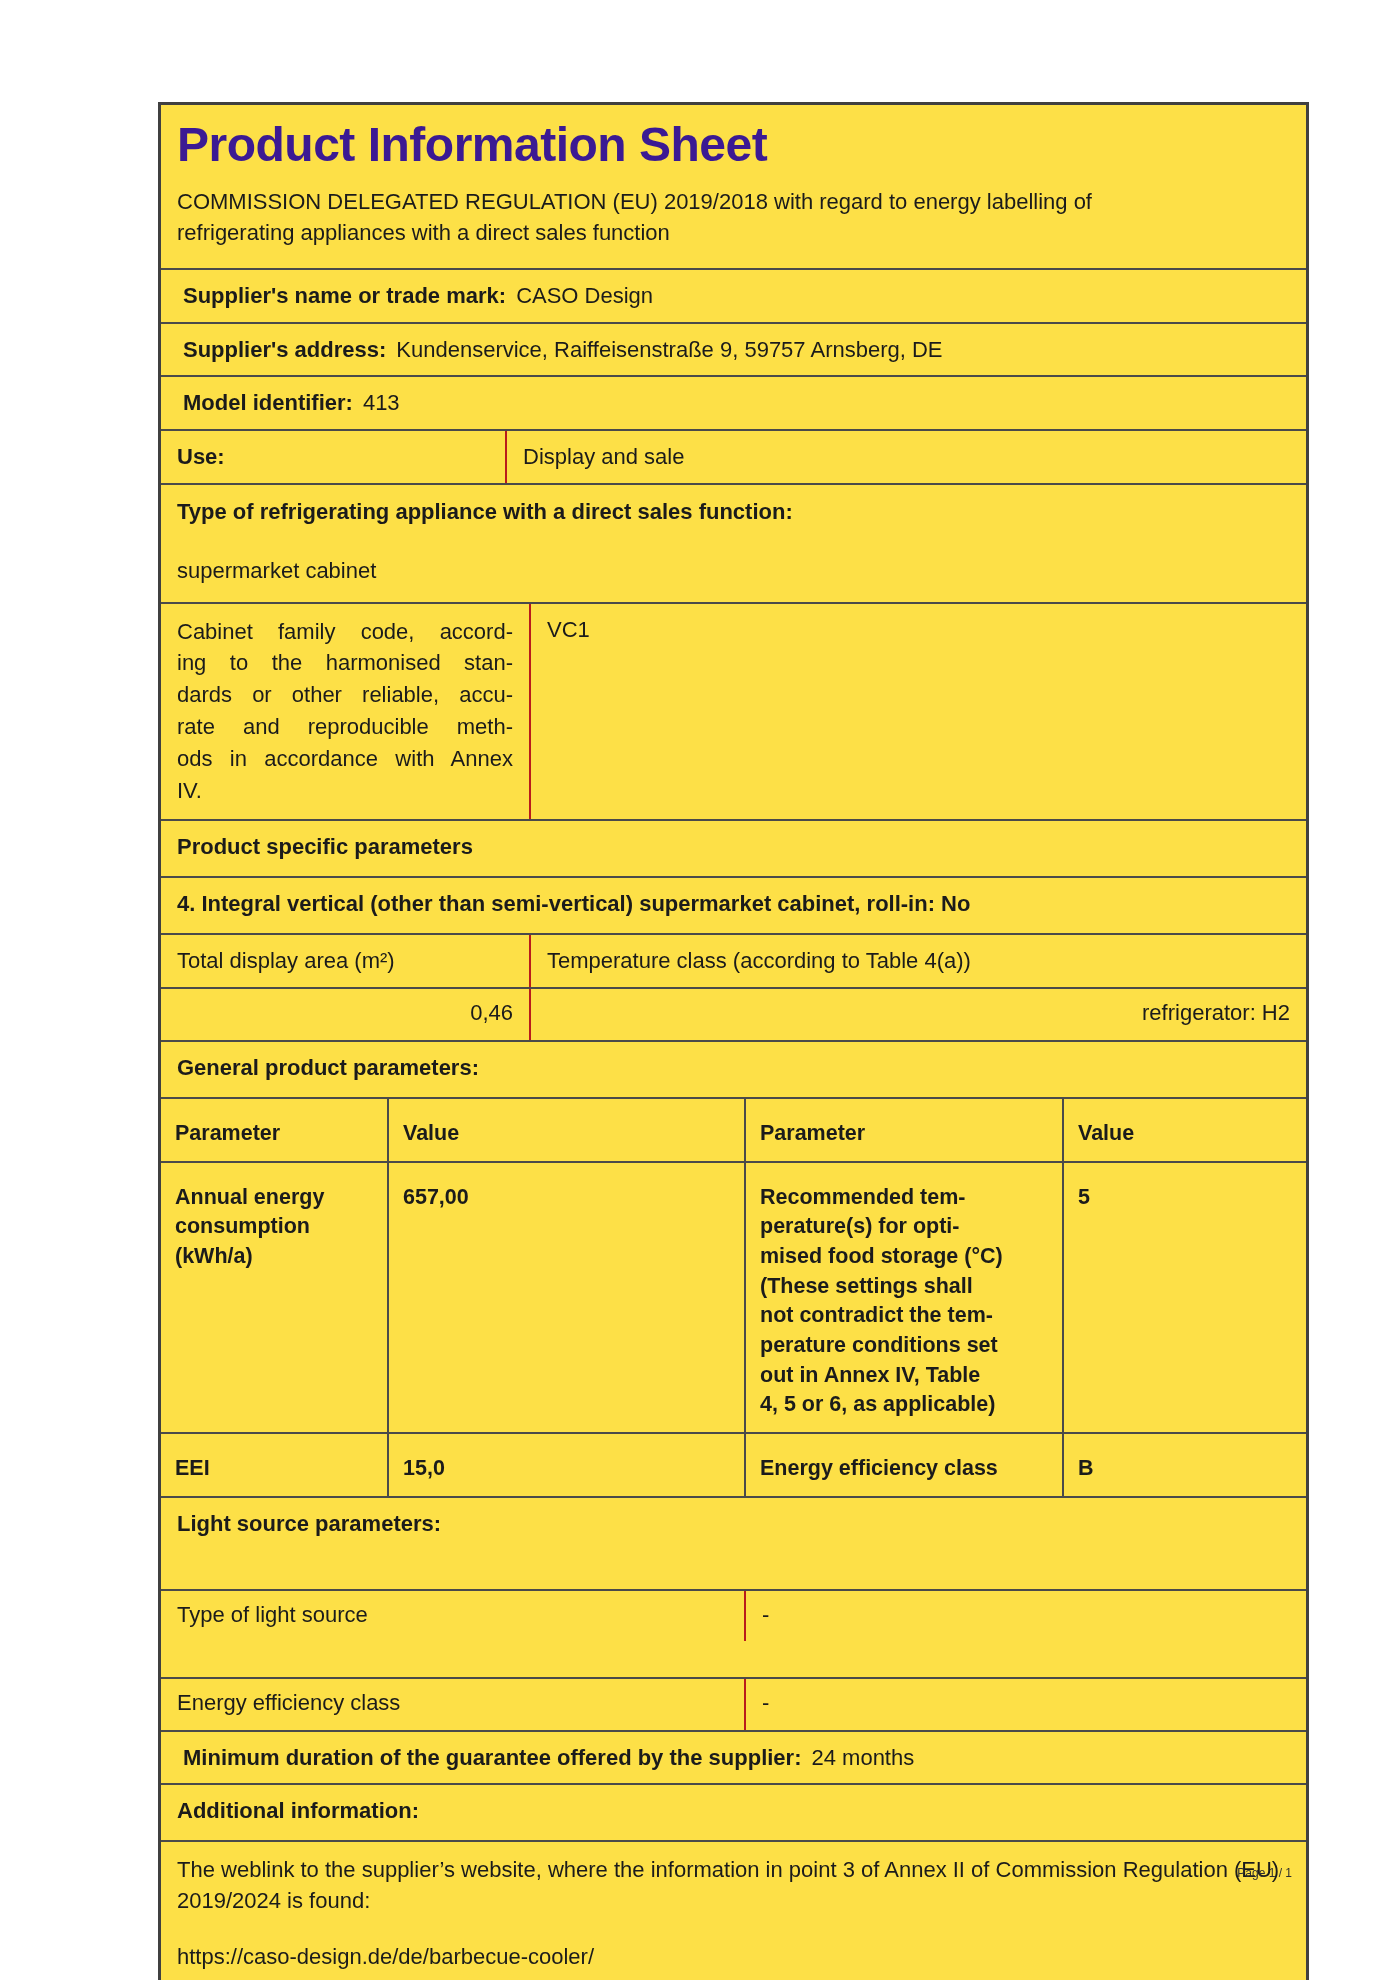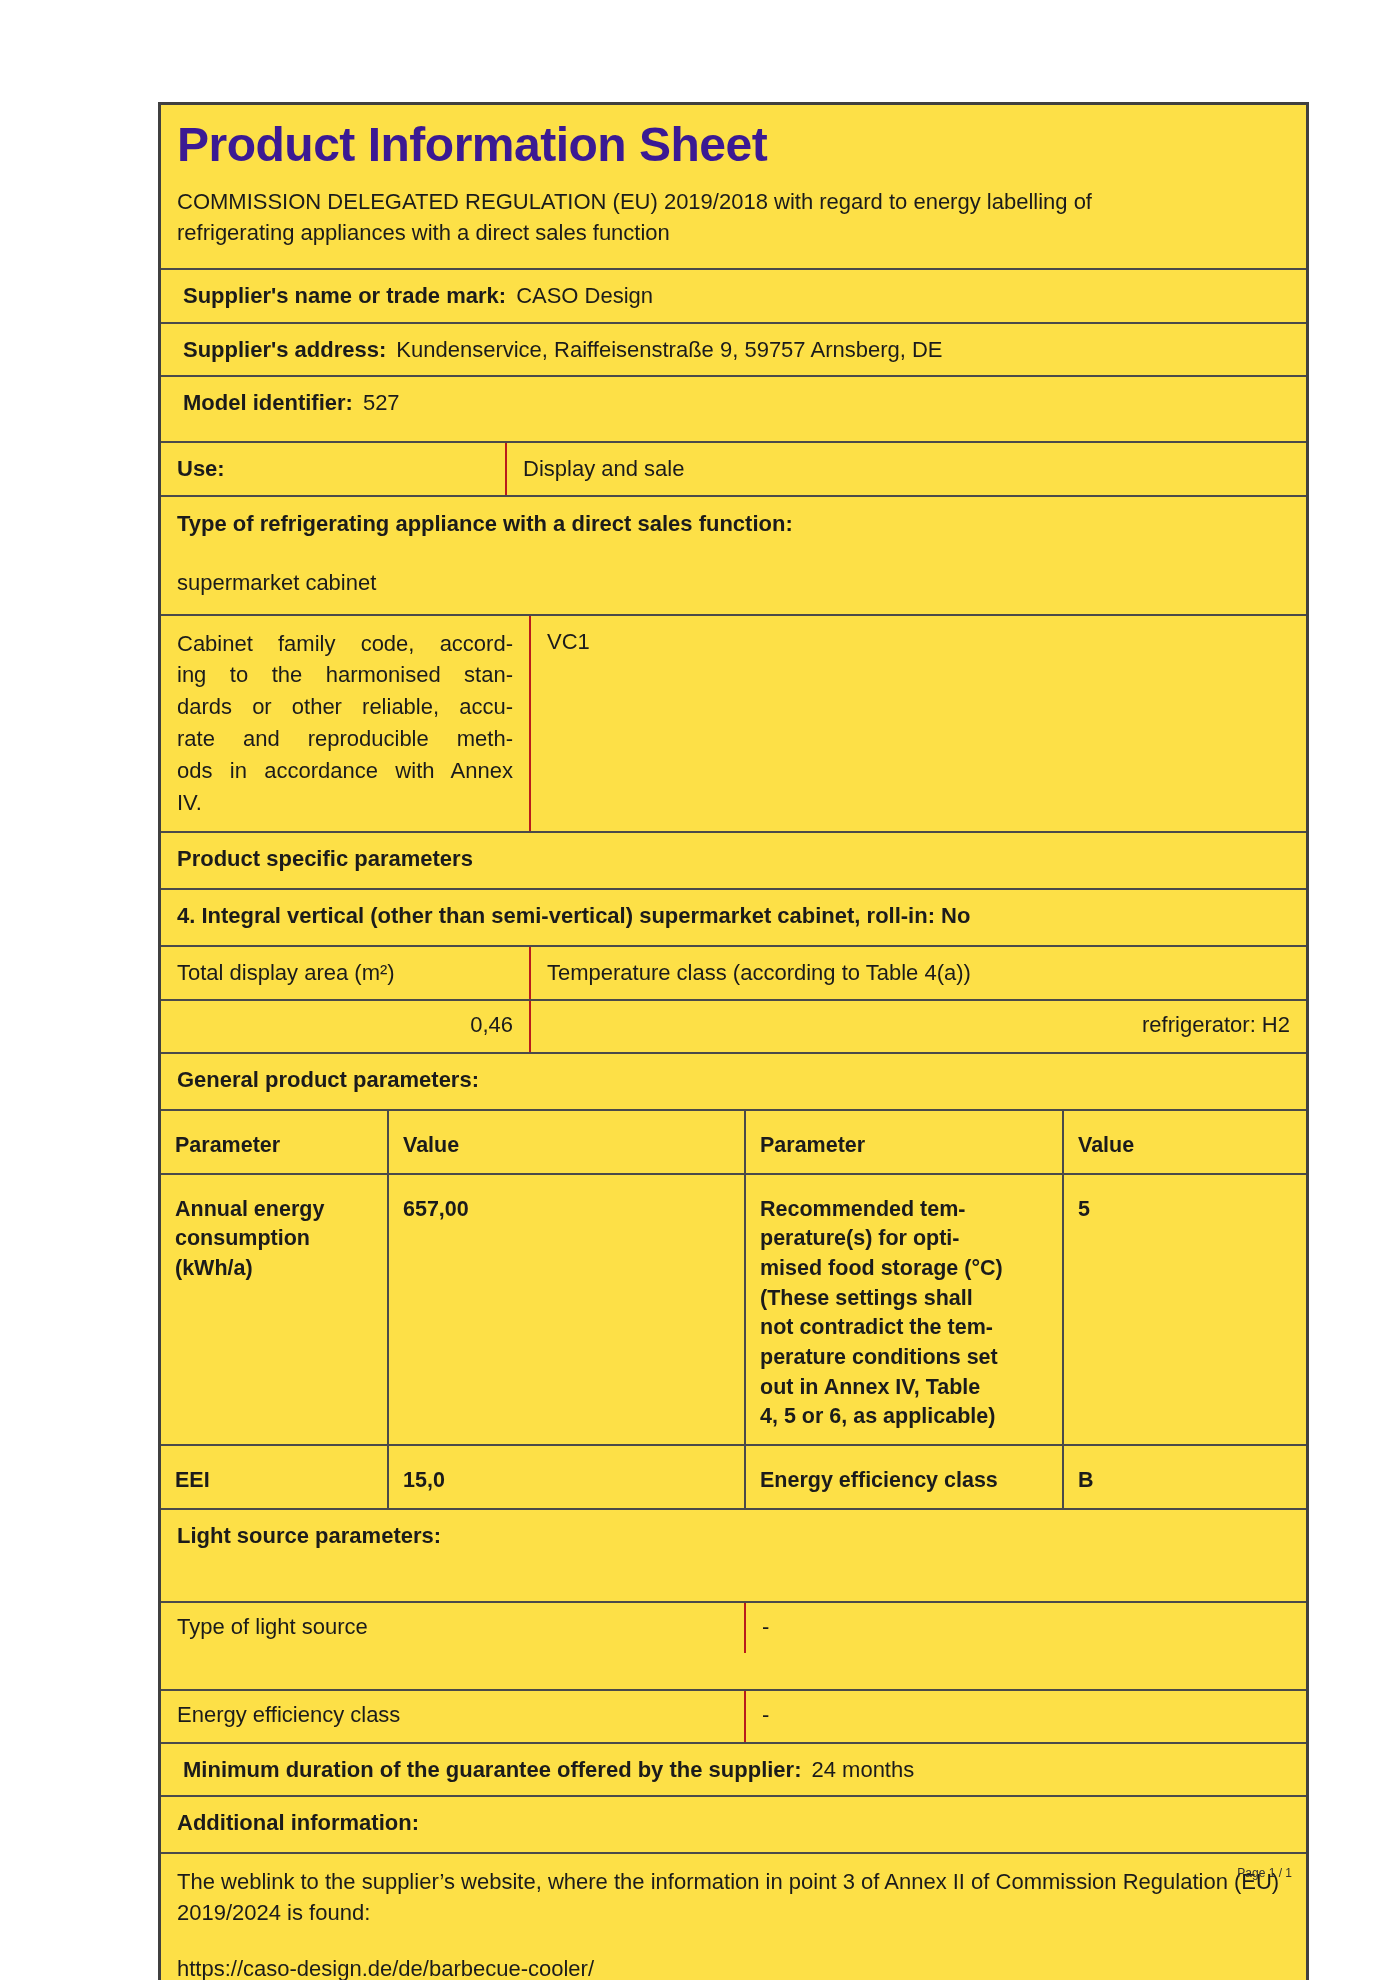--- a/index.html
+++ b/index.html
@@ -40,21 +40,21 @@
   
   .line-row { padding: 12px 22px; font-size: 22px; line-height: 1.25; }
   .lbl { font-weight: bold; }
   .val { font-weight: normal; }
   .sp  { display: inline-block; width: 10px; }
 
   
   .cols { display: grid; }
   .cols > .c { padding: 12px 16px; font-size: 22px; line-height: 1.3; }
   .cols > .c + .c { border-left: 2px solid #b91c1c; }
-  .use-row { grid-template-columns: 344px 1fr; margin-top: 12px; }
+  .use-row { grid-template-columns: 344px 1fr; }
   .fam-row { grid-template-columns: 368px 1fr; }
   .area-row { grid-template-columns: 368px 1fr; }
 
   
   .type-cell { padding: 13px 16px 16px 16px; font-size: 22px; line-height: 1.3; }
   .type-cell .type-value { margin-top: 30px; font-weight: normal; }
 
   
   .justify-lines div {
     text-align: justify;
@@ -109,21 +109,21 @@
 
   <div class="row line-row">
     <span class="lbl">Supplier's name or trade mark:</span><span class="sp"></span><span class="val">CASO Design</span>
   </div>
 
   <div class="row line-row">
     <span class="lbl">Supplier's address:</span><span class="sp"></span><span class="val">Kundenservice, Raiffeisenstraße 9, 59757 Arnsberg, DE</span>
   </div>
 
   <div class="row line-row">
-    <span class="lbl">Model identifier:</span><span class="sp"></span><span class="val">527</span>
+    <span class="lbl">Model identifier:</span><span class="sp"></span><span class="val">413</span>
   </div>
 
   <div class="row cols use-row">
     <div class="c lbl">Use:</div>
     <div class="c val">Display and sale</div>
   </div>
 
   <div class="row type-cell">
     <div class="lbl">Type of refrigerating appliance with a direct sales function:</div>
     <div class="type-value">supermarket cabinet</div>

